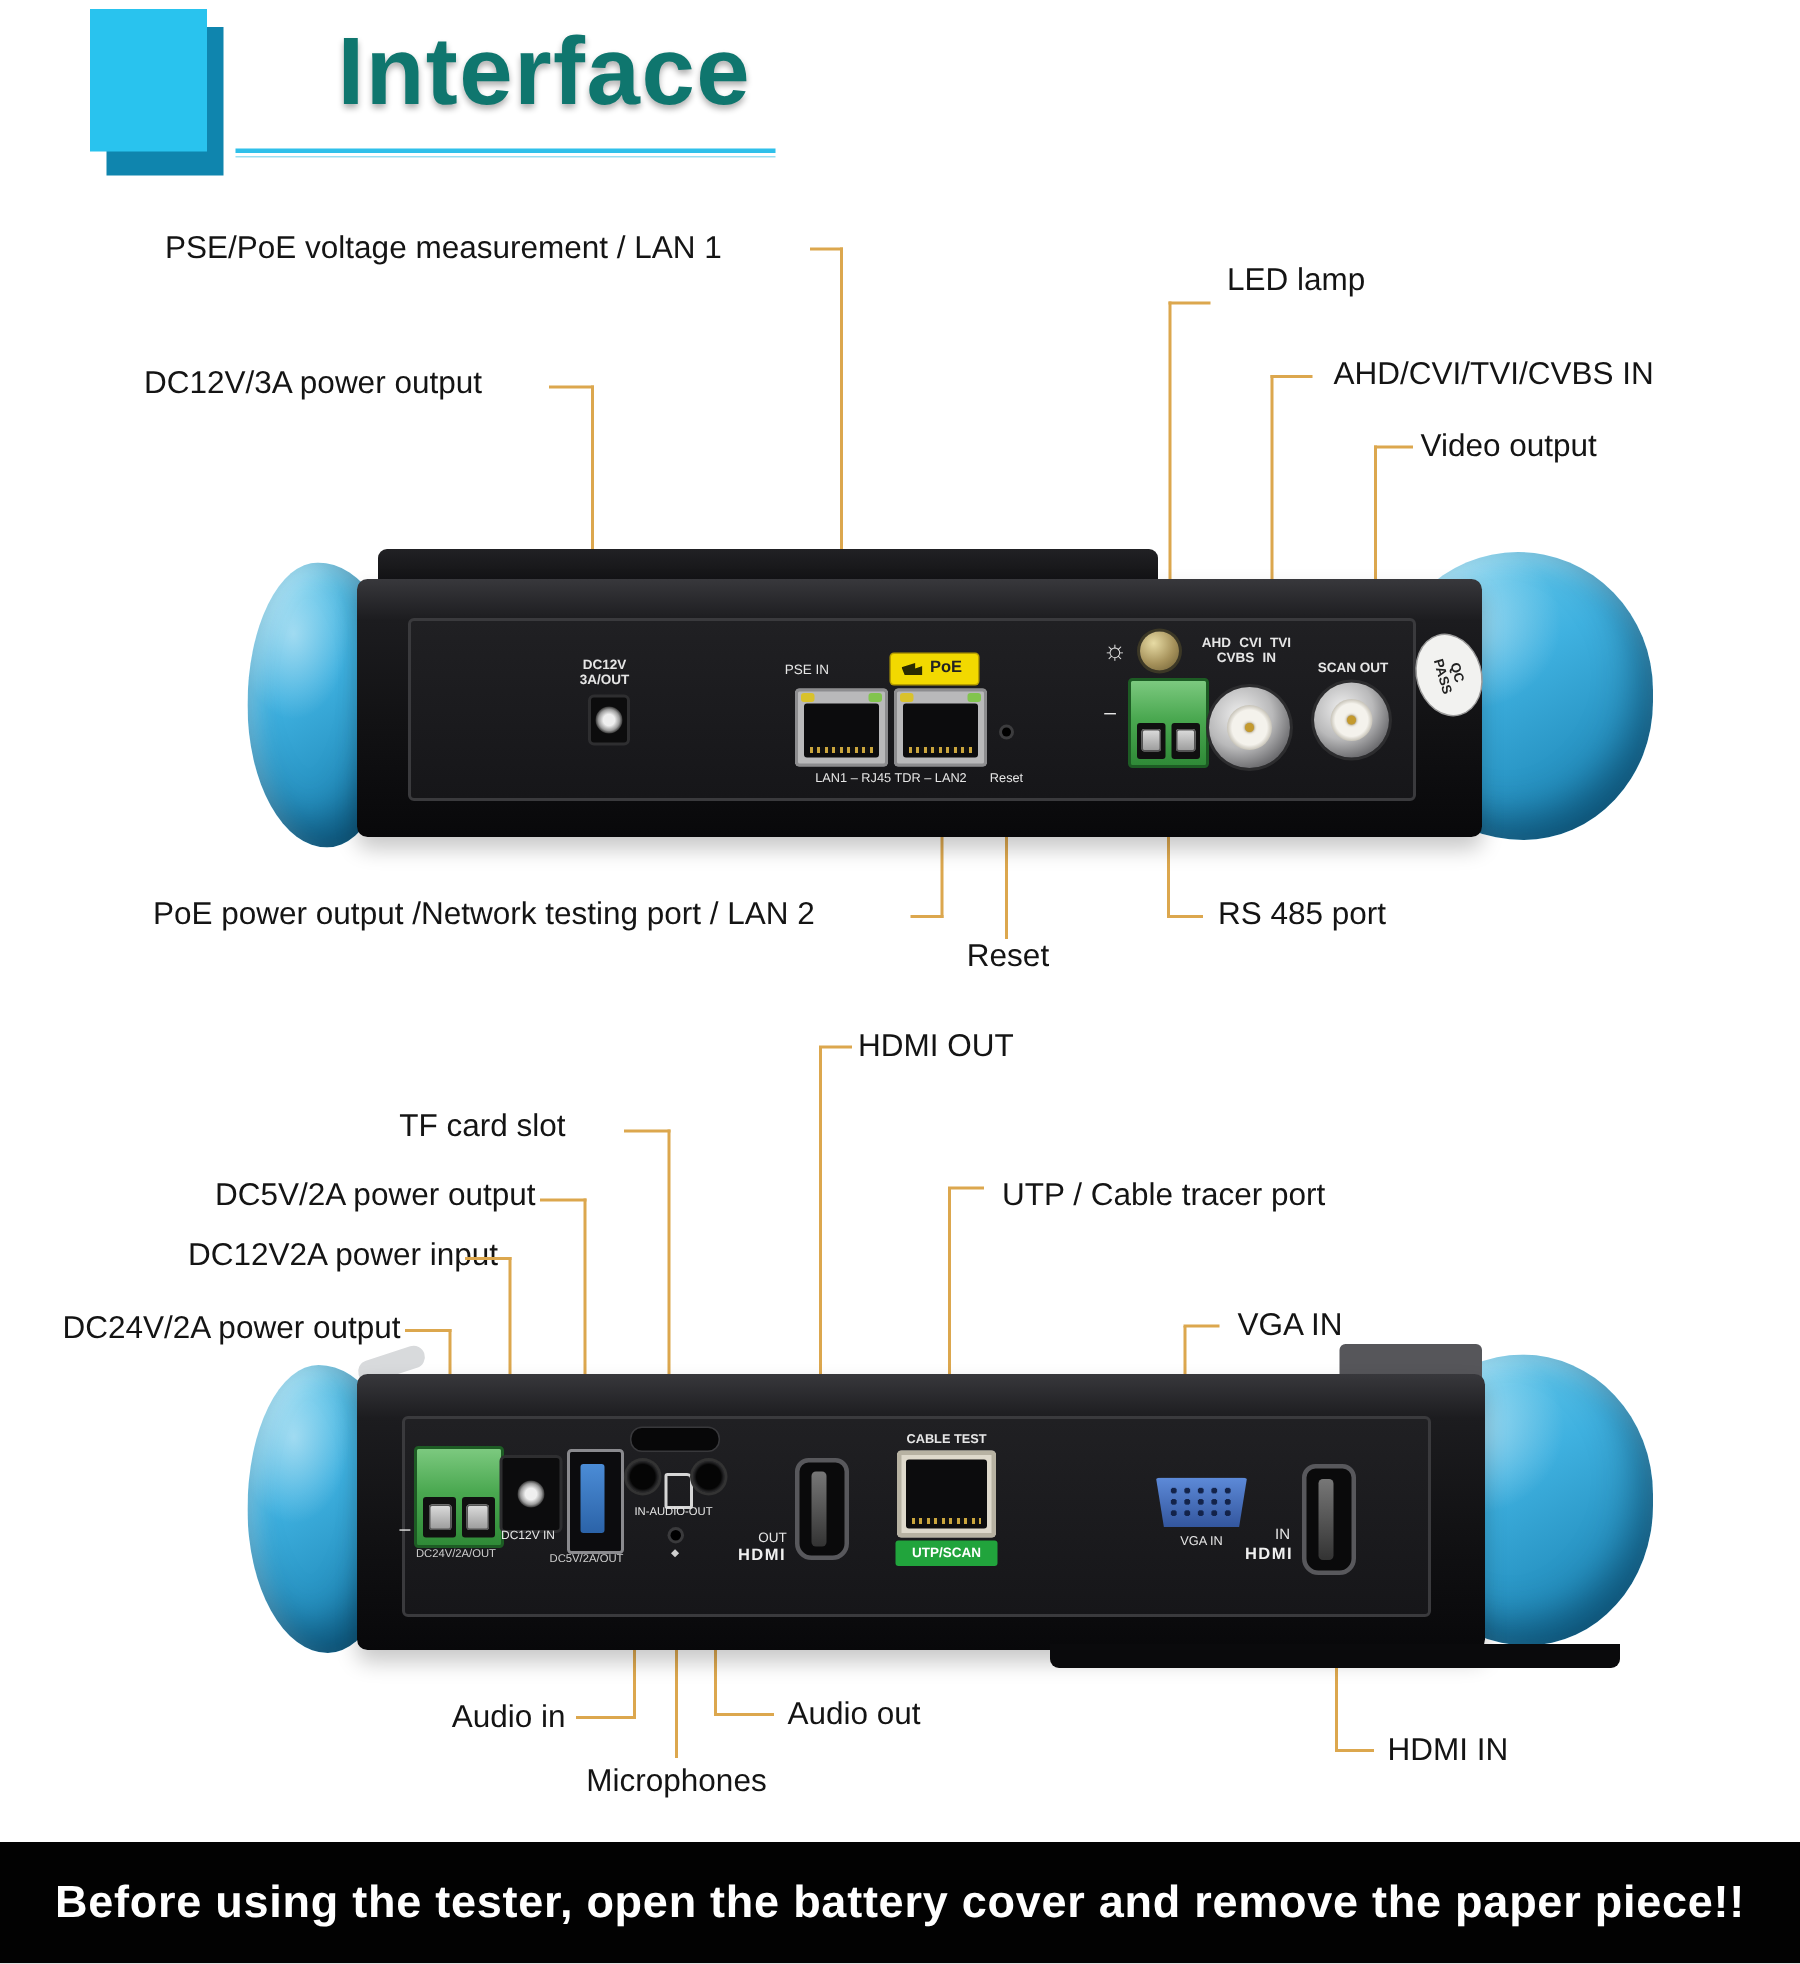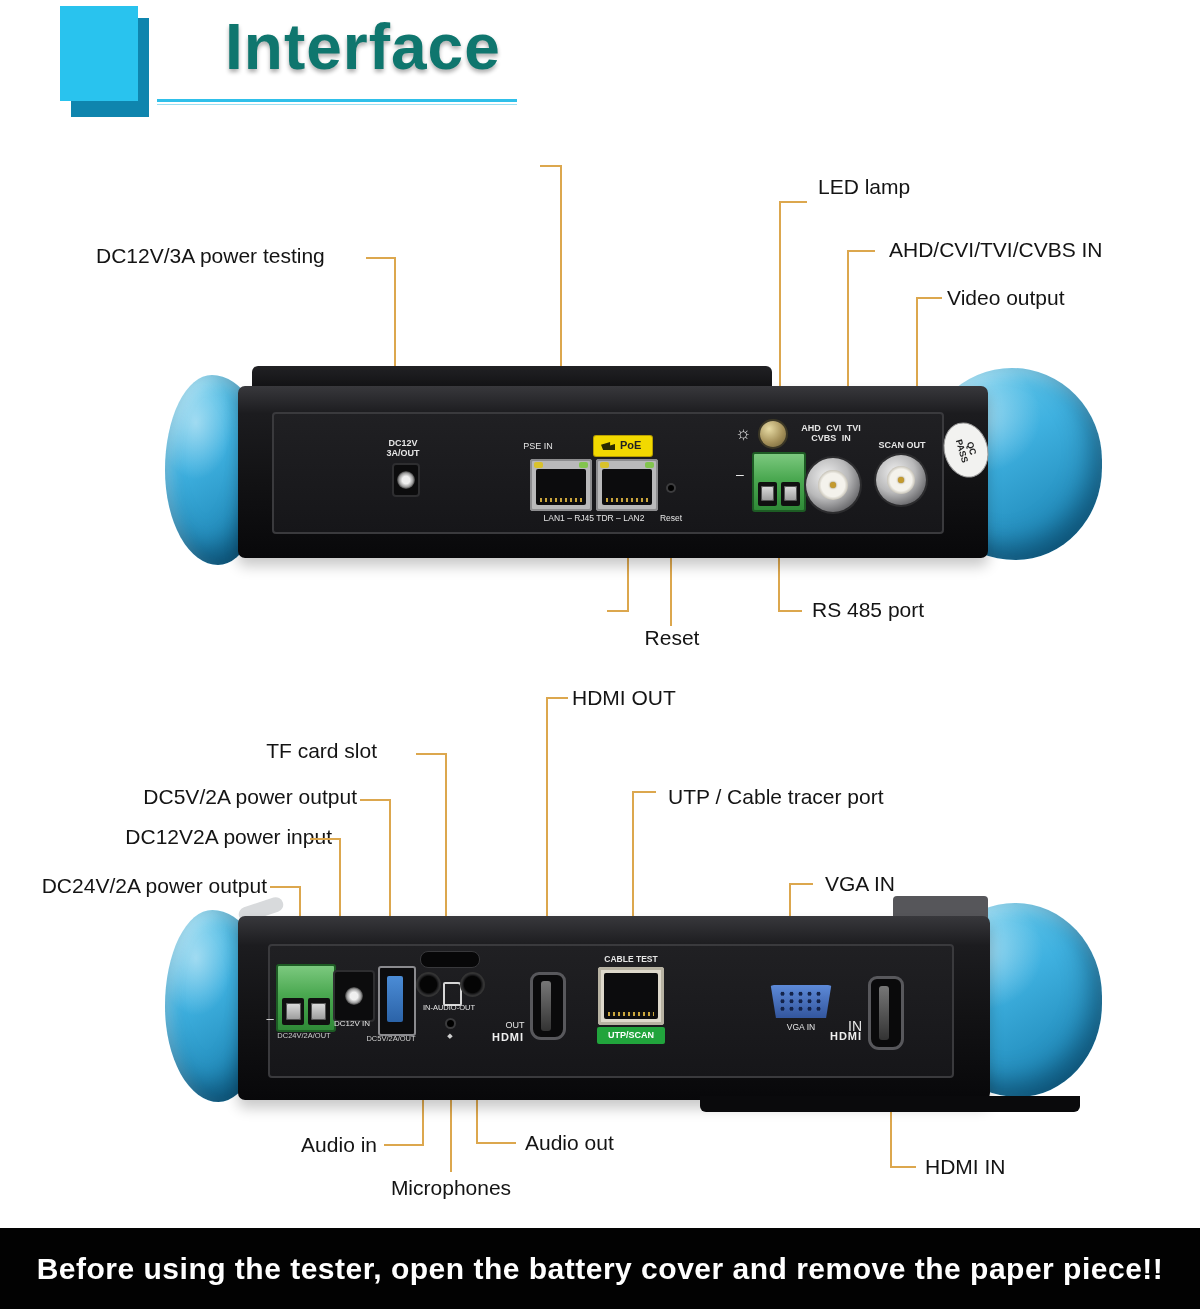--- a/index.html
+++ b/index.html
@@ -54,24 +54,26 @@
 <body>
 
 <div id="stage">
 
   <div class="sq" style="left:71px;top:18px;width:78px;height:99px;background:#0f85ae;"></div>
   <div class="sq" style="left:60px;top:6px;width:78px;height:95px;background:#29c3ee;"></div>
   <div id="title">Interface</div>
   <div style="position:absolute;left:157px;top:99px;width:360px;height:3px;background:#2fc0ea;"></div>
   <div style="position:absolute;left:157px;top:104px;width:360px;height:1px;background:#9adff2;"></div>
 
-  <div class="callout" style="left:96px;top:245px;">DC12V/3A power testing</div>
+  <div class="callout" style="left:110px;top:155px;">PSE/PoE voltage measurement / LAN 1</div>
+  <div class="callout" style="left:96px;top:245px;">DC12V/3A power output</div>
   <div class="callout" style="left:818px;top:176px;">LED lamp</div>
   <div class="callout" style="left:889px;top:239px;">AHD/CVI/TVI/CVBS IN</div>
   <div class="callout" style="left:947px;top:287px;">Video output</div>
+  <div class="callout" style="left:102px;top:599px;">PoE power output /Network testing port / LAN 2</div>
   <div class="callout" style="left:637px;top:627px;width:70px;text-align:center;">Reset</div>
   <div class="callout" style="left:812px;top:599px;">RS 485 port</div>
 
   <div class="lh" style="left:540px;top:165px;width:22px;"></div>
   <div class="lv" style="left:560px;top:165px;height:269px;"></div>
   <div class="lh" style="left:366px;top:257px;width:30px;"></div>
   <div class="lv" style="left:394px;top:257px;height:190px;"></div>
   <div class="lh" style="left:779px;top:201px;width:28px;"></div>
   <div class="lv" style="left:779px;top:201px;height:225px;"></div>
   <div class="lh" style="left:847px;top:250px;width:28px;"></div>
@@ -240,21 +242,21 @@
   <div style="position:absolute;left:597px;top:1027px;width:68px;height:17px;background:#21a43c;border-radius:2px;">
     <span style="display:block;text-align:center;line-height:17px;color:#fff;font-size:9px;font-weight:bold;">UTP/SCAN</span>
   </div>
 
   <div style="position:absolute;left:768px;top:985px;width:66px;height:33px;background:linear-gradient(#5d8ad8,#33569e);clip-path:polygon(4% 0,96% 0,88% 100%,12% 100%);border-radius:6px;">
     <div style="position:absolute;left:10px;top:5px;width:46px;height:22px;
          background:radial-gradient(circle 2.1px,#13234a 95%,transparent) 0 0/9px 7.5px repeat;"></div>
   </div>
   <div class="wtxt" style="left:778px;top:1023px;width:46px;font-size:8.5px;">VGA IN</div>
 
-  <div class="wtxt" style="left:844px;top:1018px;width:22px;font-size:14px;">IN</div>
+  <div class="wtxt" style="left:844px;top:1018px;width:22px;font-size:10px;">IN</div>
   <div class="logo" style="left:826px;top:1030px;width:40px;font-size:11px;text-align:center;">HDMI</div>
   <div class="hdmi" style="left:868px;top:976px;width:30px;height:68px;">
       <div class="inner"></div>
     </div>
 
   <div id="footer">
     <span>Before using the tester, open the battery cover and remove the paper piece!!</span>
   </div>
 
 </div>

